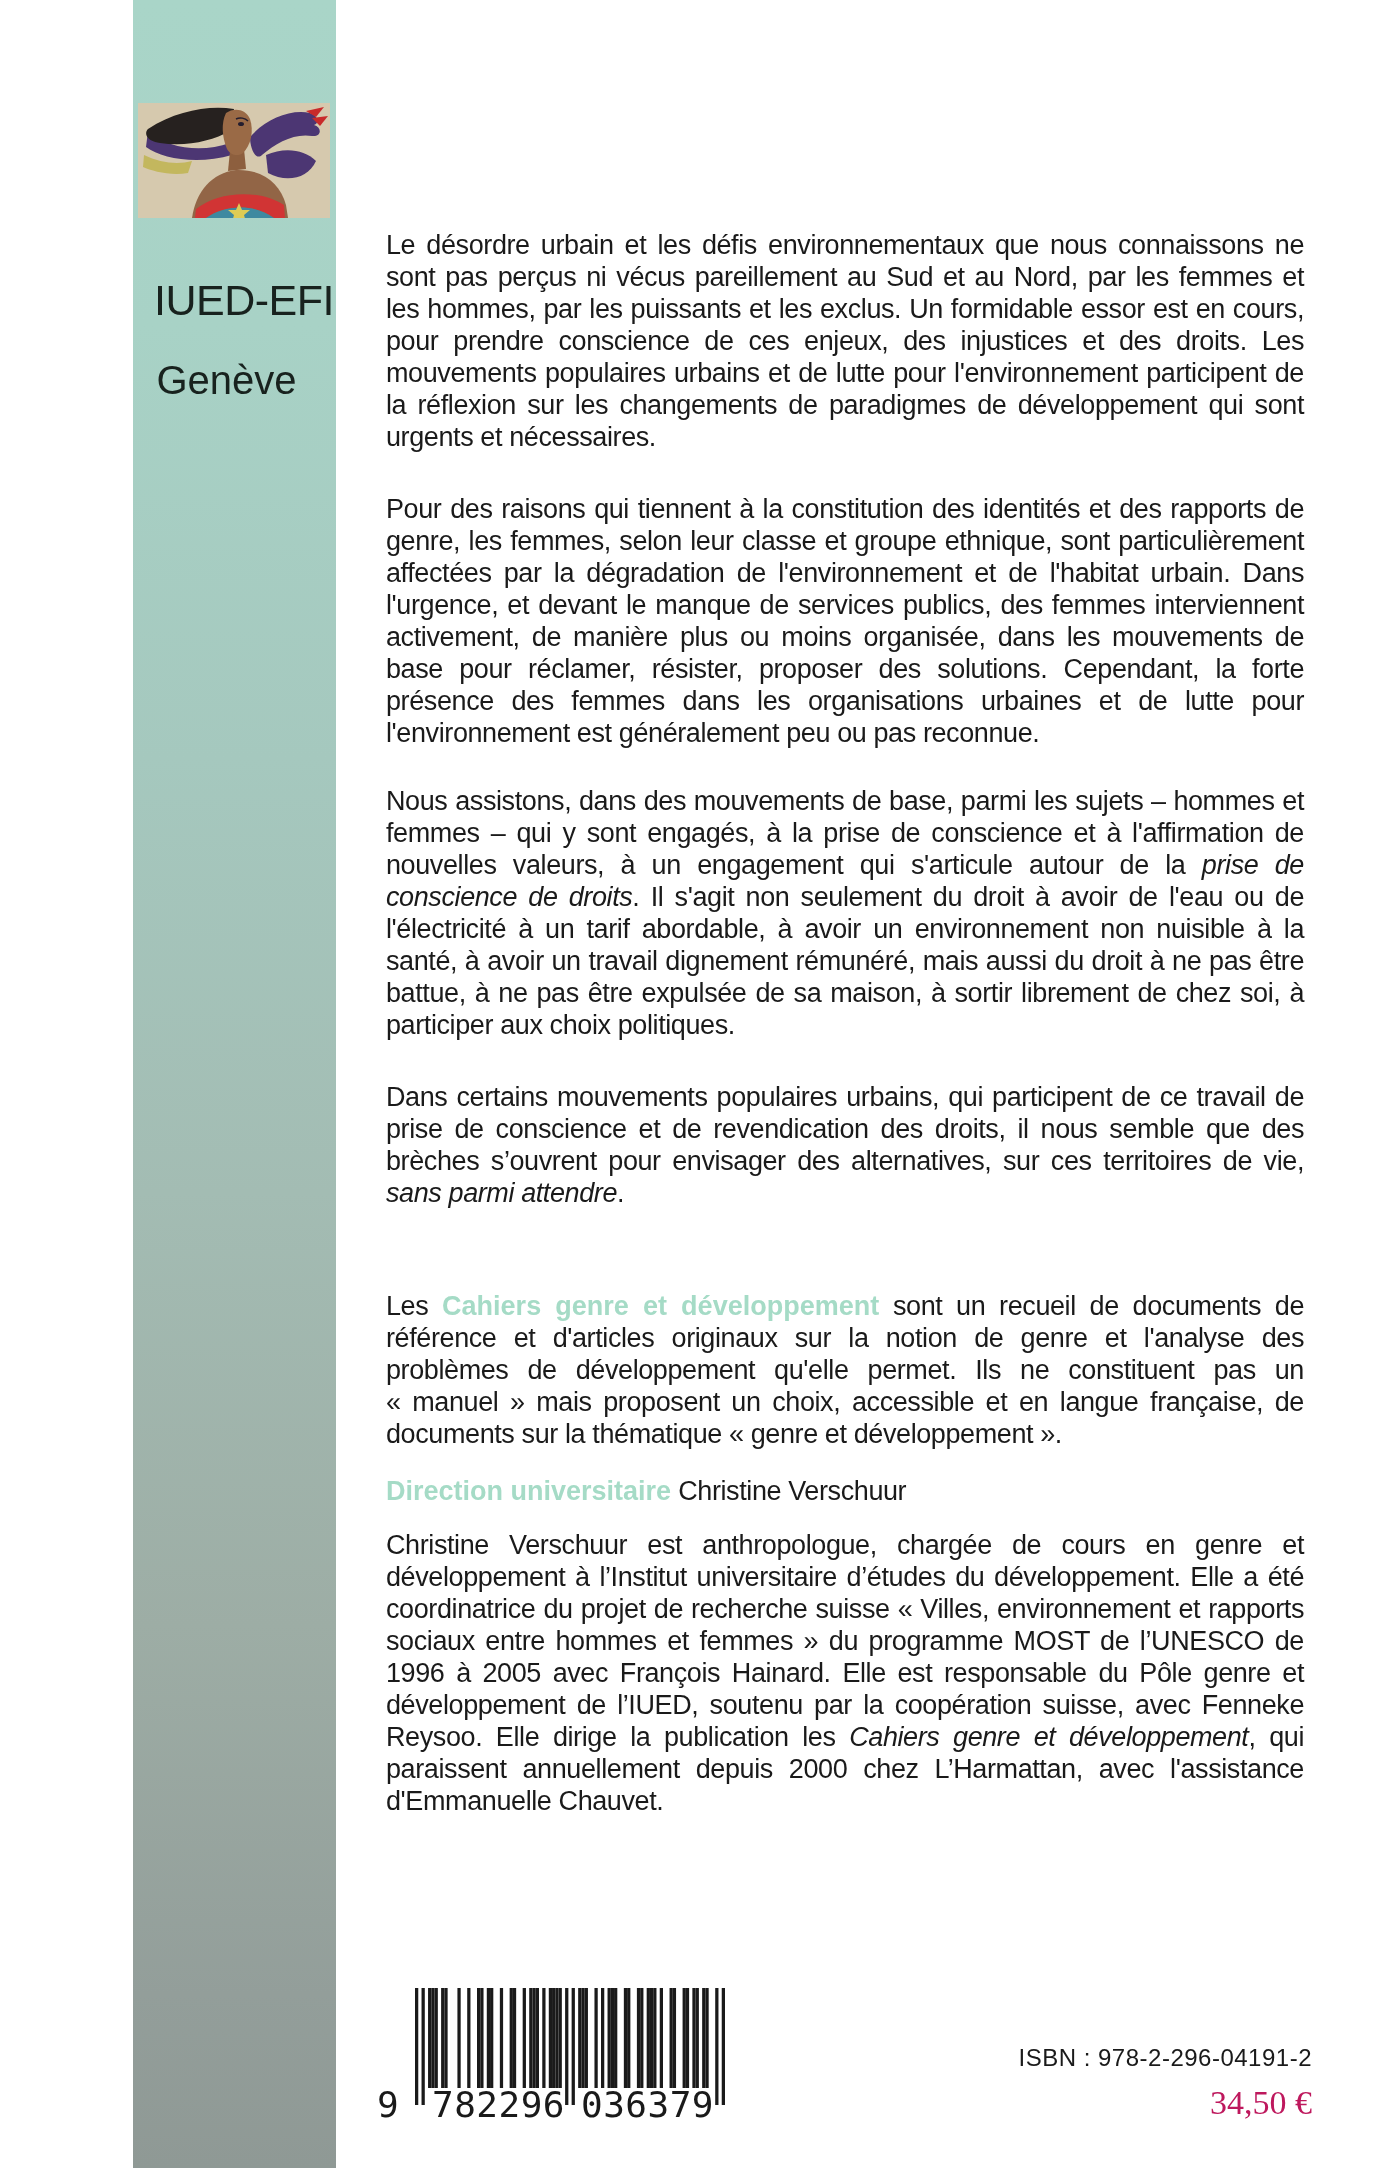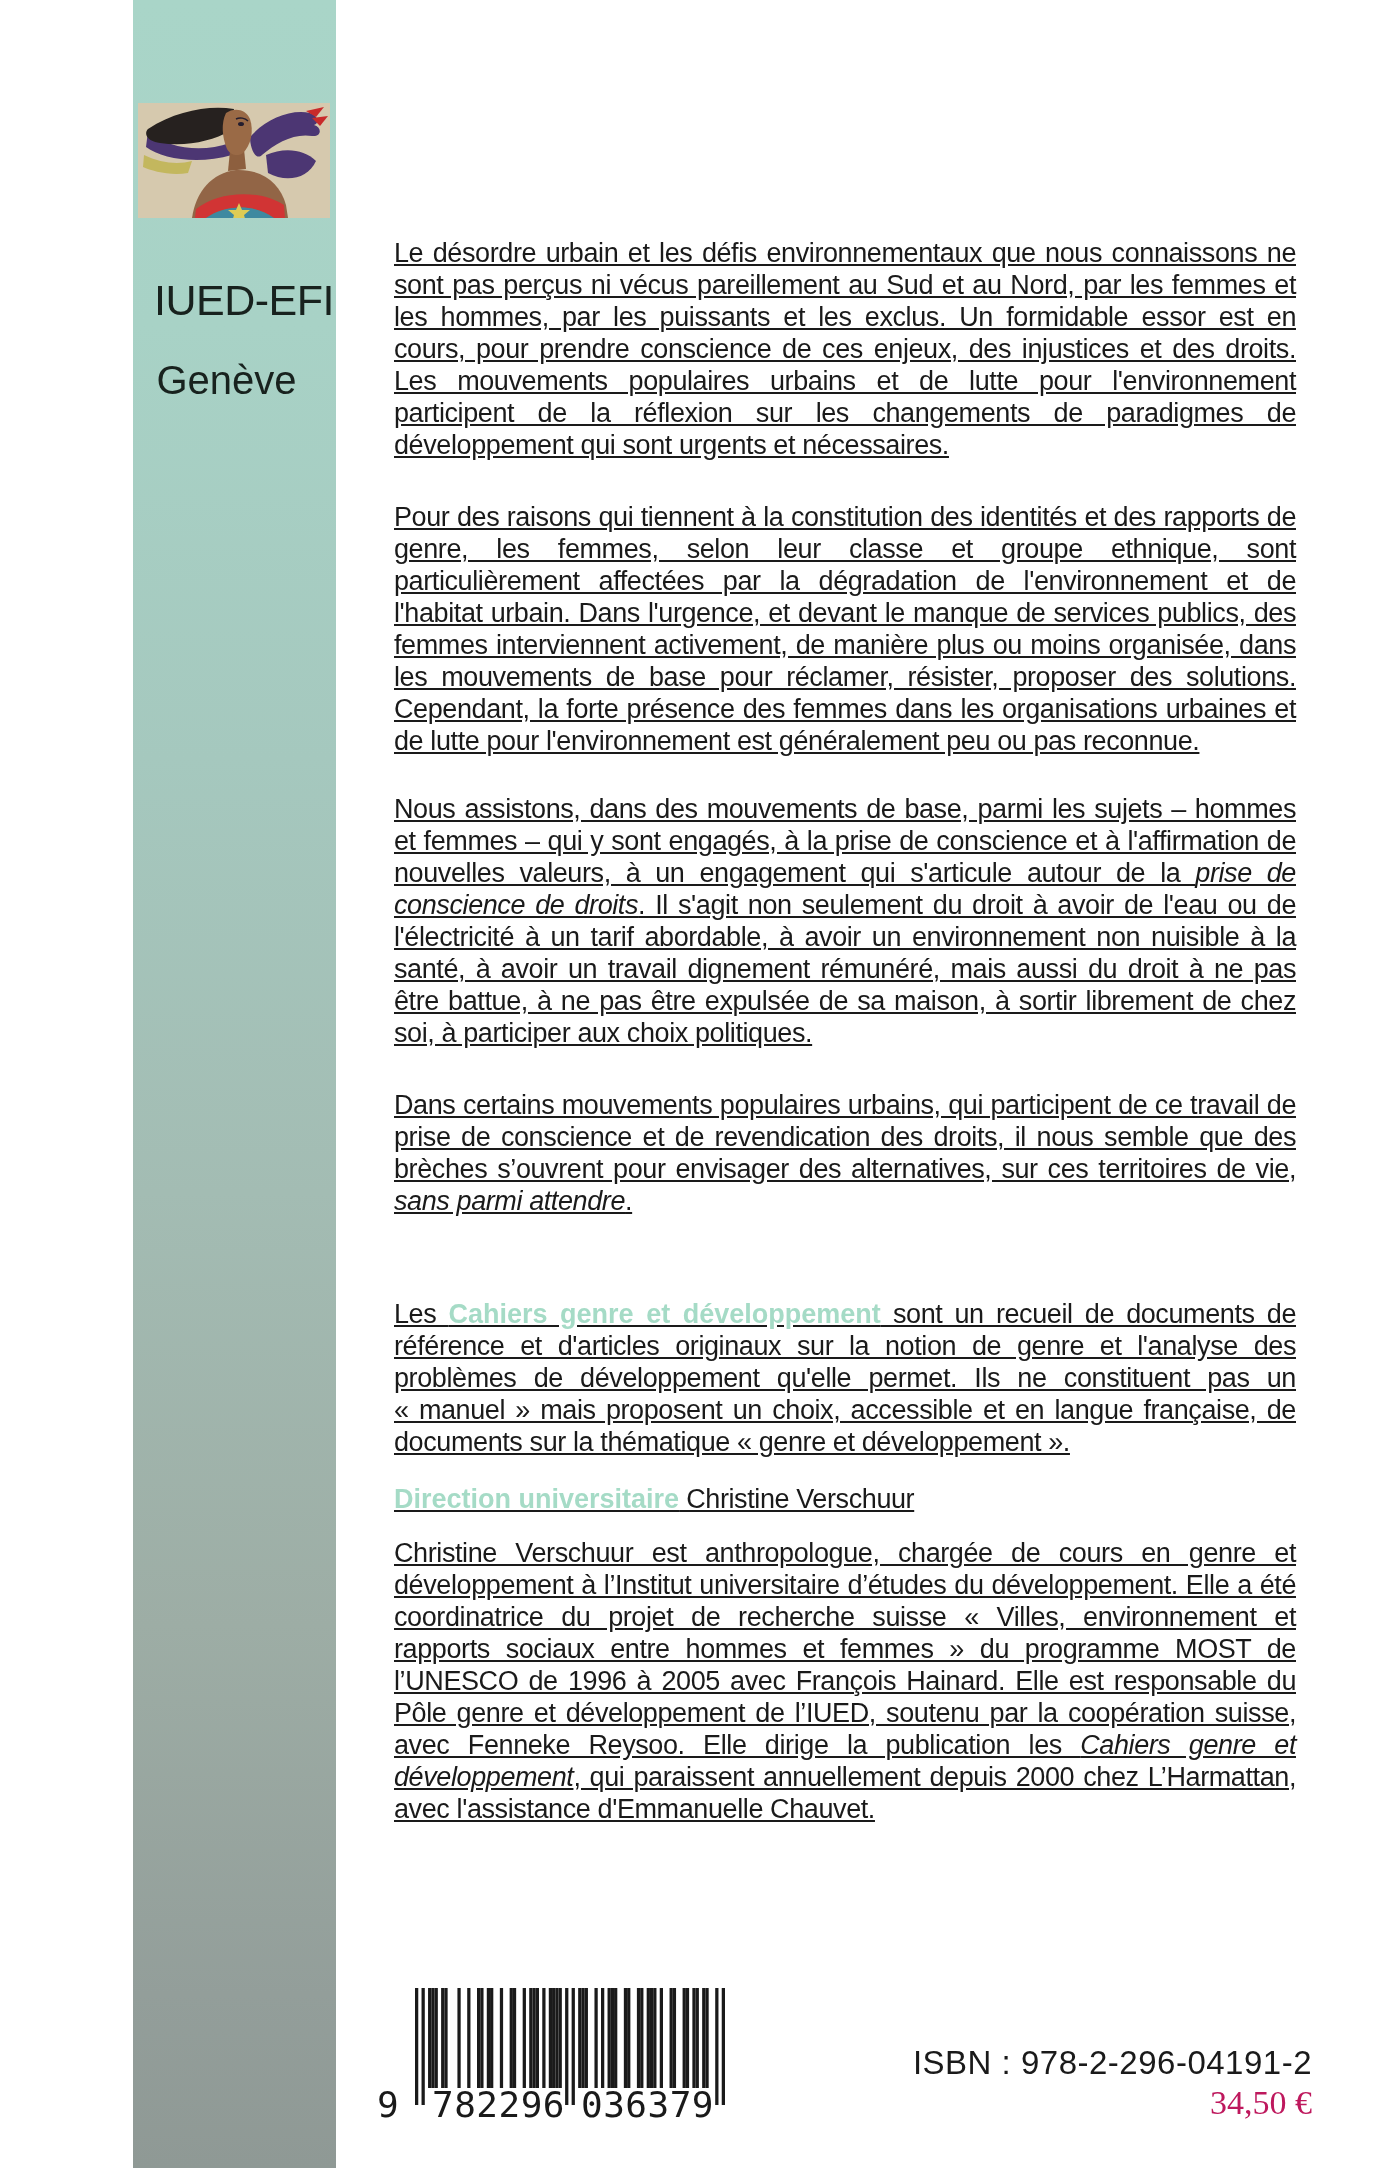--- a/index.html
+++ b/index.html
@@ -16,41 +16,41 @@
 
   .pub-name{position:absolute;left:133px;top:276px;width:222px;text-align:center;
     font-size:43px;letter-spacing:-0.5px;color:#18221e;}
   .pub-city{position:absolute;left:133px;top:358px;width:187px;text-align:center;
     font-size:40px;color:#18221e;}
 
   
   .text-col{position:absolute;left:378px;top:221px;width:934px;
     font-size:27px;line-height:32px;text-align:justify;
     letter-spacing:-0.4px;color:#1a1a1a;}
-  .text-col p{margin:16px;text-decoration:underline;}
+  .text-col p{margin:8px;}
   .p1{margin-bottom:40px !important;}
   .p2{margin-bottom:36px !important;}
   .p3{margin-bottom:40px !important;}
   .p4{margin-bottom:81px !important;}
   .p5{margin-bottom:25px !important;}
   .direction-line{margin-bottom:22px !important;}
 
   .seg-i{font-style:italic;}
   .seg-accent{color:var(--accent-teal);font-weight:700;letter-spacing:0;}
 
   
   .barcode{position:absolute;left:375px;top:1988px;width:360px;height:132px;}
   .barcode svg{position:absolute;left:0;top:0;}
   .bc-digit{position:absolute;top:96px;font-family:"DejaVu Sans Mono", monospace;
     font-size:36px;color:#1a1a1a;white-space:nowrap;}
   .bc-nine{left:2px;}
   .bc-g1{left:57px;letter-spacing:0.5px;}
   .bc-g2{left:206px;letter-spacing:0.5px;}
 
-  .isbn{position:absolute;right:88px;top:2044px;font-size:33px;letter-spacing:0.5px;
+  .isbn{position:absolute;right:88px;top:2044px;font-size:24px;letter-spacing:0.5px;
     color:#1a1a1a;text-align:center;}
   .price{position:absolute;right:88px;top:2084px;font-family:"Liberation Serif", serif;
     font-size:34px;color:#be185d;text-align:right;}
 </style>
 </head>
 <body>
 
 <div class="page">
 
   <div class="sidebar"></div>

